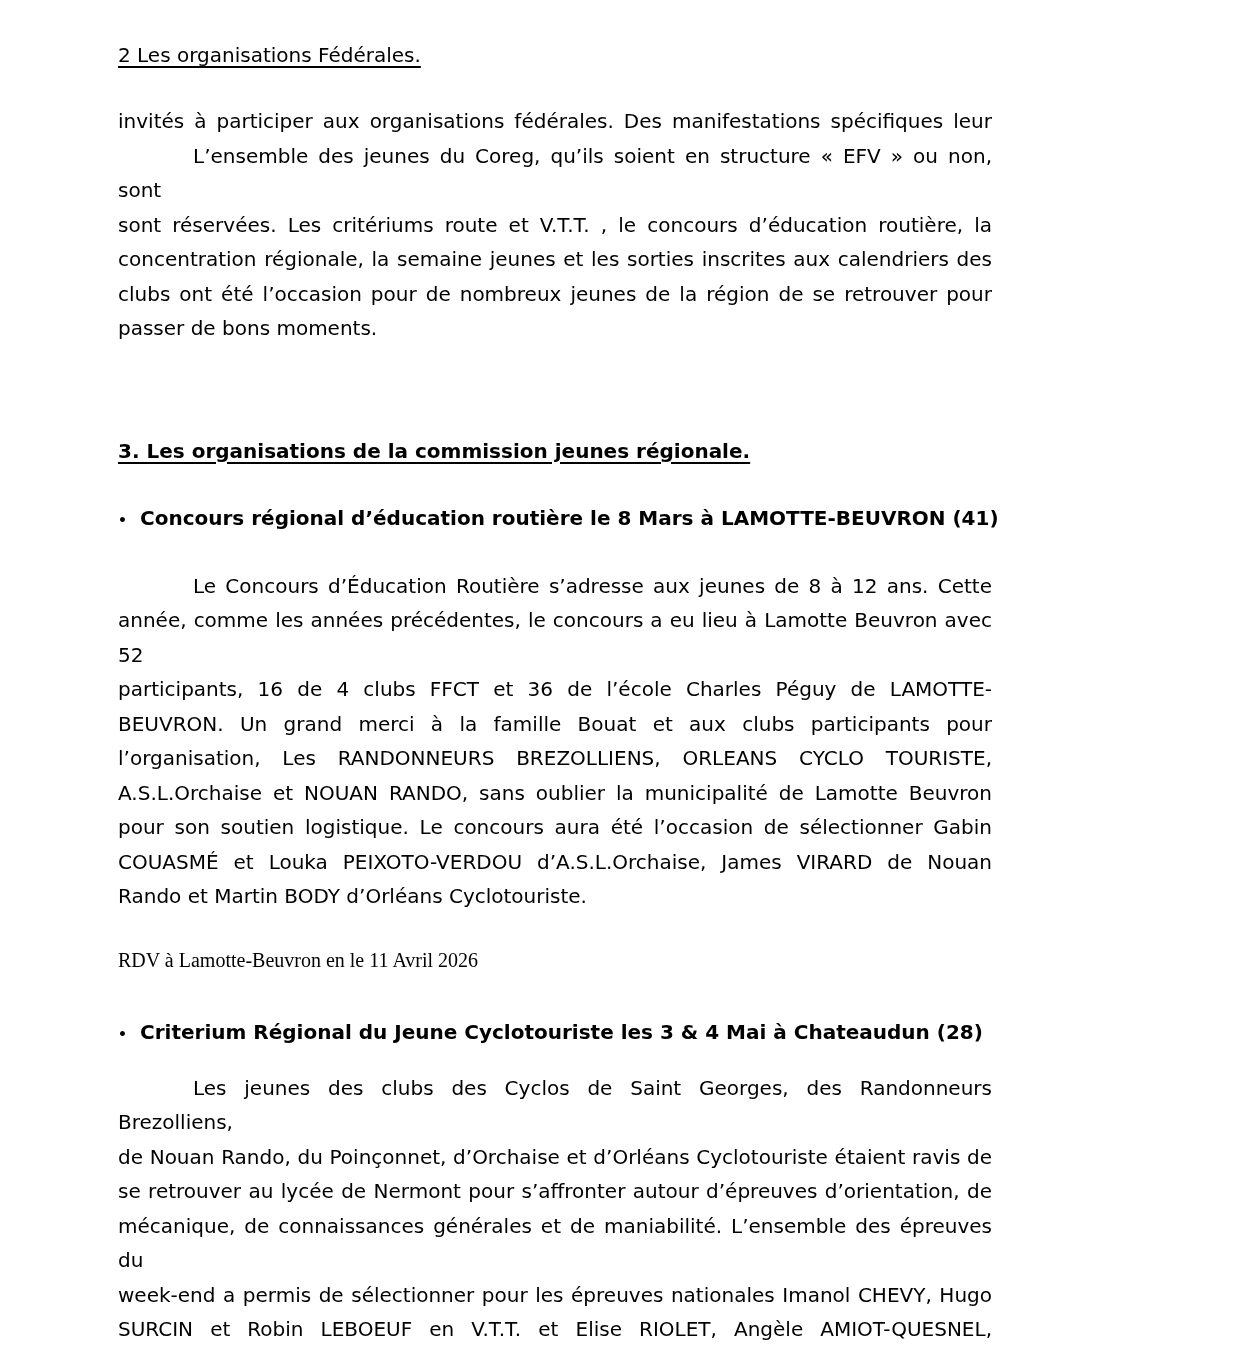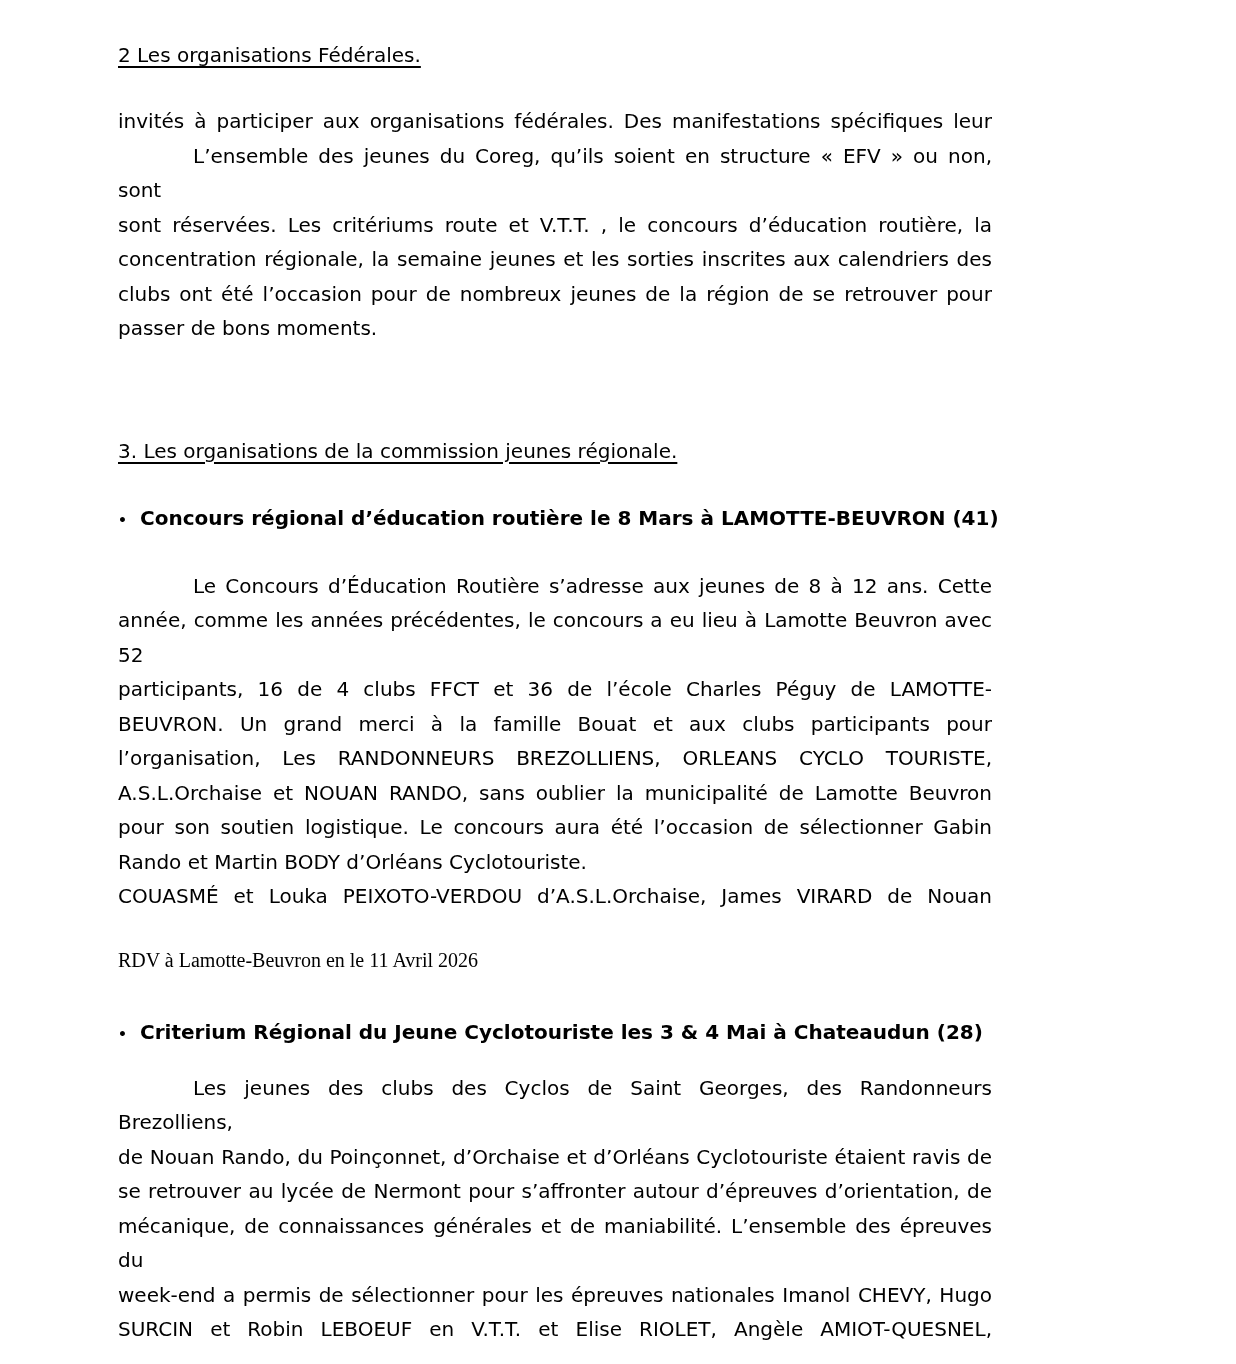--- a/index.html
+++ b/index.html
@@ -24,21 +24,21 @@
   .heading {
     font-size: 20px;
     line-height: 34px;
     font-weight: normal;
     text-decoration: underline;
     text-underline-offset: 4px;
     text-decoration-thickness: 1.5px;
     margin: 0;
   }
   .heading-1 { margin-bottom: 32px; }
-  .heading-2 { margin-top: 88px; margin-bottom: 33px; }
+  .heading-2 { margin-top: 88px; margin-bottom: 33px; font-weight: bold; }
   .para {
     font-size: 20px;
     margin: 0;
   }
   .para .line {
     line-height: 34.5px;
     text-align: justify;
     text-align-last: justify;
   }
   .para .line.first { text-indent: 75px; }
@@ -87,22 +87,22 @@
   <div class="bullet-line bullet-1"><span class="bullet-glyph">•</span><span>Concours régional d’éducation routière le 8 Mars à LAMOTTE-BEUVRON (41)</span></div>
 
   <div class="para">
       <div class="line first">Le Concours d’Éducation Routière s’adresse aux jeunes de 8 à 12 ans. Cette</div>
       <div class="line">année, comme les années précédentes, le concours a eu lieu à Lamotte Beuvron avec 52</div>
       <div class="line">participants, 16 de 4 clubs FFCT et 36 de l’école Charles Péguy de LAMOTTE-</div>
       <div class="line">BEUVRON. Un grand merci à la famille Bouat et aux clubs participants pour</div>
       <div class="line">l’organisation, Les RANDONNEURS BREZOLLIENS, ORLEANS CYCLO TOURISTE,</div>
       <div class="line">A.S.L.Orchaise et NOUAN RANDO, sans oublier la municipalité de Lamotte Beuvron</div>
       <div class="line">pour son soutien logistique. Le concours aura été l’occasion de sélectionner Gabin</div>
+      <div class="line">COUASMÉ et Louka PEIXOTO-VERDOU d’A.S.L.Orchaise, James VIRARD de Nouan</div>
       <div class="line last">Rando et Martin BODY d’Orléans Cyclotouriste.</div>
-      <div class="line">COUASMÉ et Louka PEIXOTO-VERDOU d’A.S.L.Orchaise, James VIRARD de Nouan</div>
     </div>
 
   <div class="rdv-line rdv-1">RDV à Lamotte-Beuvron en le 11 Avril 2026</div>
 
   <div class="bullet-line bullet-2"><span class="bullet-glyph">•</span><span>Criterium Régional du Jeune Cyclotouriste les 3 &amp; 4 Mai à Chateaudun (28)</span></div>
 
   <div class="para">
       <div class="line first">Les jeunes des clubs des Cyclos de Saint Georges, des Randonneurs Brezolliens,</div>
       <div class="line">de Nouan Rando, du Poinçonnet, d’Orchaise et d’Orléans Cyclotouriste étaient ravis de</div>
       <div class="line">se retrouver au lycée de Nermont pour s’affronter autour d’épreuves d’orientation, de</div>

